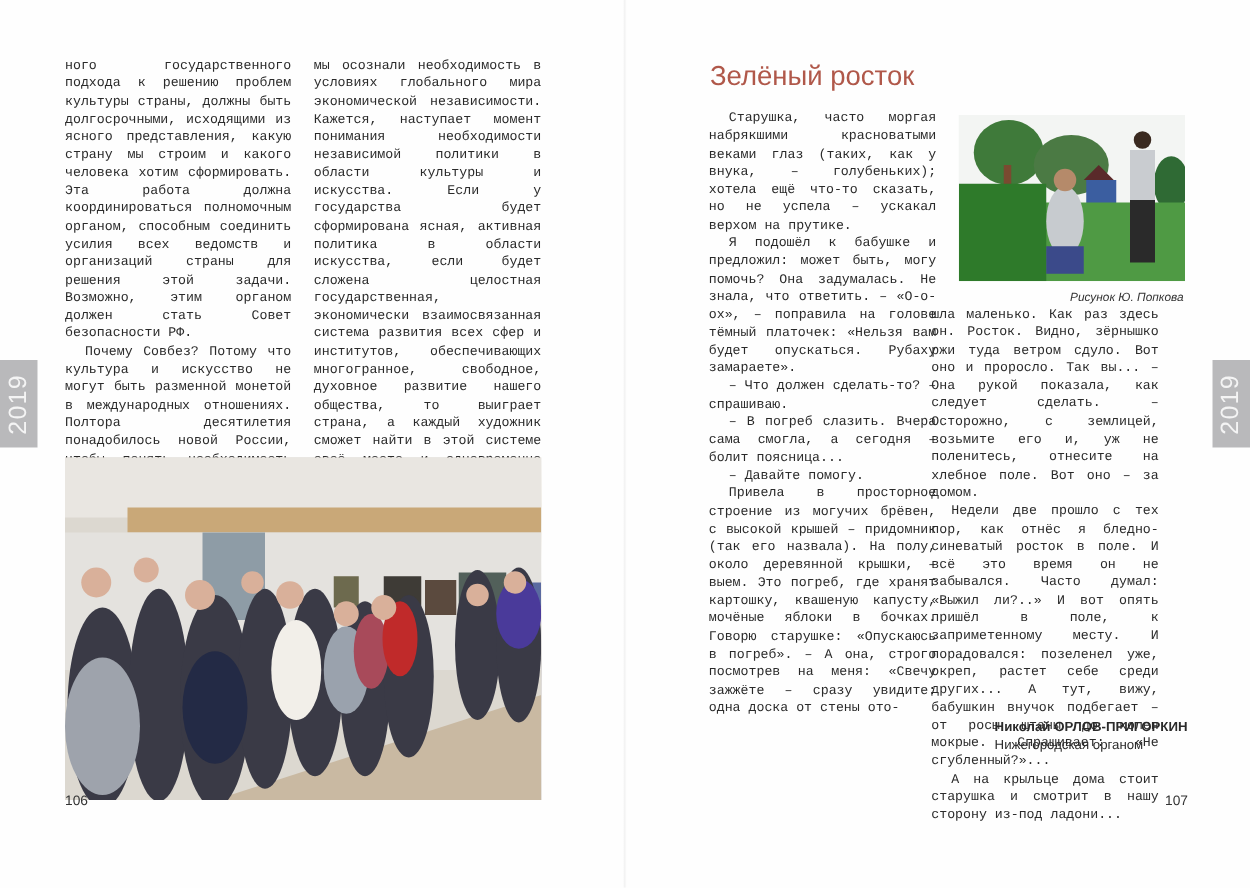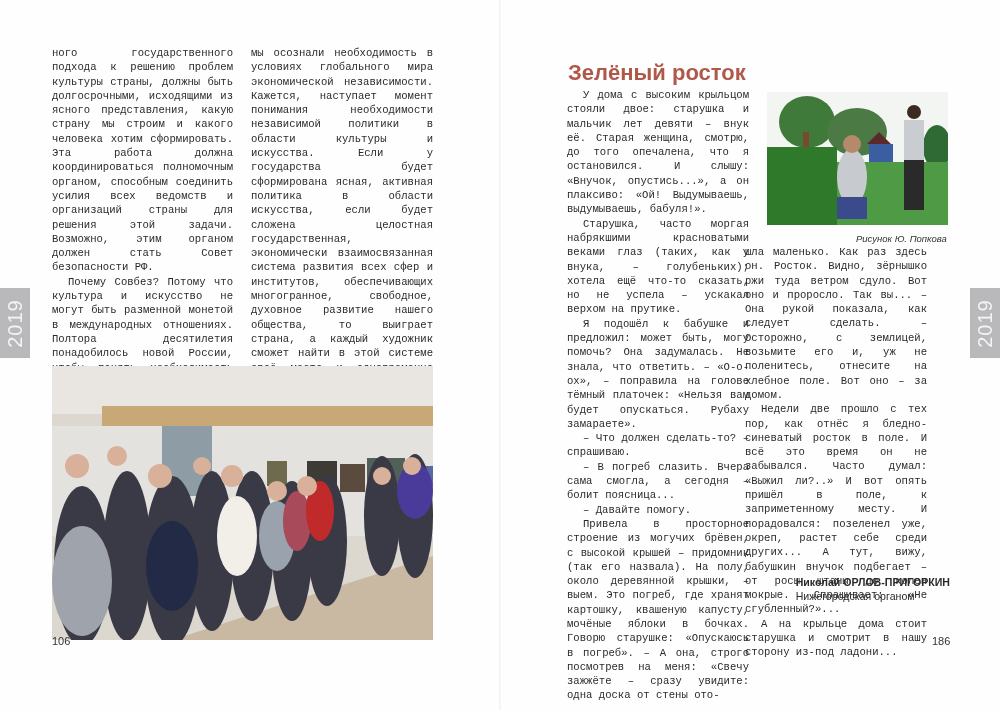--- a/index.html
+++ b/index.html
@@ -9,21 +9,21 @@
   .left-page { left:0; }
   .right-page { left:500px; }
   .spine { position:absolute; left:499px; top:0; width:2px; height:710px; background:linear-gradient(90deg,#f0f0f0,#fafafa); }
   .col { position:absolute; font-size:10.6px; line-height:14.3px; text-align:justify;font-family:Liberation Mono, monospace; }
   .col p { margin:0; text-indent:0; }
   .col p.ind { text-indent:16px; }
   .year-tab { position:absolute; width:30px; height:70px; background:#b9b9bb; color:#f4f4f4;
               font-size:20px; display:flex; align-items:center; justify-content:center; }
   .year-tab span { transform:rotate(-90deg); display:block; letter-spacing:1px; }
   .page-num { position:absolute; top:635px; font-size:11px; color:#333; }
-  .title { position:absolute; left:568px; top:60px; font-size:22px; color:#b0584a; font-weight:bold; }
+  .title { position:absolute; left:568px; top:48px; font-size:22px; color:#b0584a; font-weight:normal; }
   .photo { position:absolute; left:52px; top:366px; width:381px; height:274px; overflow:hidden;
            background:linear-gradient(180deg,#d9d6cf 0%,#c7b89a 18%,#e6e4df 30%,#cfcac2 45%,#6a5f58 60%,#bdb2a4 85%,#a89a88 100%); }
   .illus { position:absolute; left:767px; top:92px; width:181px; height:133px; overflow:hidden; background:#f3f5f3; }
   .caption { position:absolute; left:856px; top:233px; font-size:9.5px; font-style:italic; color:#333;text-align:center; }
   .author { position:absolute; right:50px; top:575px; font-size:10.6px; line-height:14px; }
   .author .name { font-weight:bold; }
 </style>
 </head>
 <body>
 
@@ -88,27 +88,26 @@
 
   <div class="page-num" style="left:52px;">106</div>
 </div>
 
 <div class="spine"></div>
 
 <div class="page right-page">
   <div class="year-tab" style="left:470px; top:288px;">
     <span>2019</span>
   </div>
-  <div class="page-num" style="left:432px;">186</div>
+  <div class="page-num" style="left:432px;">107</div>
 </div>
 
 <h1 class="title" style="margin:0;">Зелёный росток</h1>
 
 <div class="col" style="left:567px; top:88px; width:182px;">
-  <p class="ind">У дома с высоким крыльцом стояли двое: старушка и мальчик лет девяти – внук её. Старая женщина, смотрю, до того опечалена, что я остановился. И слышу: «Внучок, опустись...», а он плаксиво: «Ой! Выдумываешь, выдумываешь, бабуля!».</p>
   <p class="ind">Старушка, часто моргая набрякшими красноватыми веками глаз (таких, как у внука, – голубеньких); хотела ещё что-то сказать, но не успела – ускакал верхом на прутике.</p>
   <p class="ind">Я подошёл к бабушке и предложил: может быть, могу помочь? Она задумалась. Не знала, что ответить. – «О-о-ох», – поправила на голове тёмный платочек: «Нельзя вам будет опускаться. Рубаху замараете».</p>
   <p class="ind">– Что должен сделать-то? – спрашиваю.</p>
   <p class="ind">– В погреб слазить. Вчера сама смогла, а сегодня – болит поясница...</p>
   <p class="ind">– Давайте помогу.</p>
   <p class="ind">Привела в просторное строение из могучих брёвен, с высокой крышей – придомник (так его назвала). На полу, около деревянной крышки, – выем. Это погреб, где хранят картошку, квашеную капусту, мочёные яблоки в бочках. Говорю старушке: «Опускаюсь в погреб». – А она, строго посмотрев на меня: «Свечу зажжёте – сразу увидите: одна доска от стены ото-</p>
 </div>
 
 <div class="illus">
   <svg width="181" height="133" viewBox="0 0 181 133">

